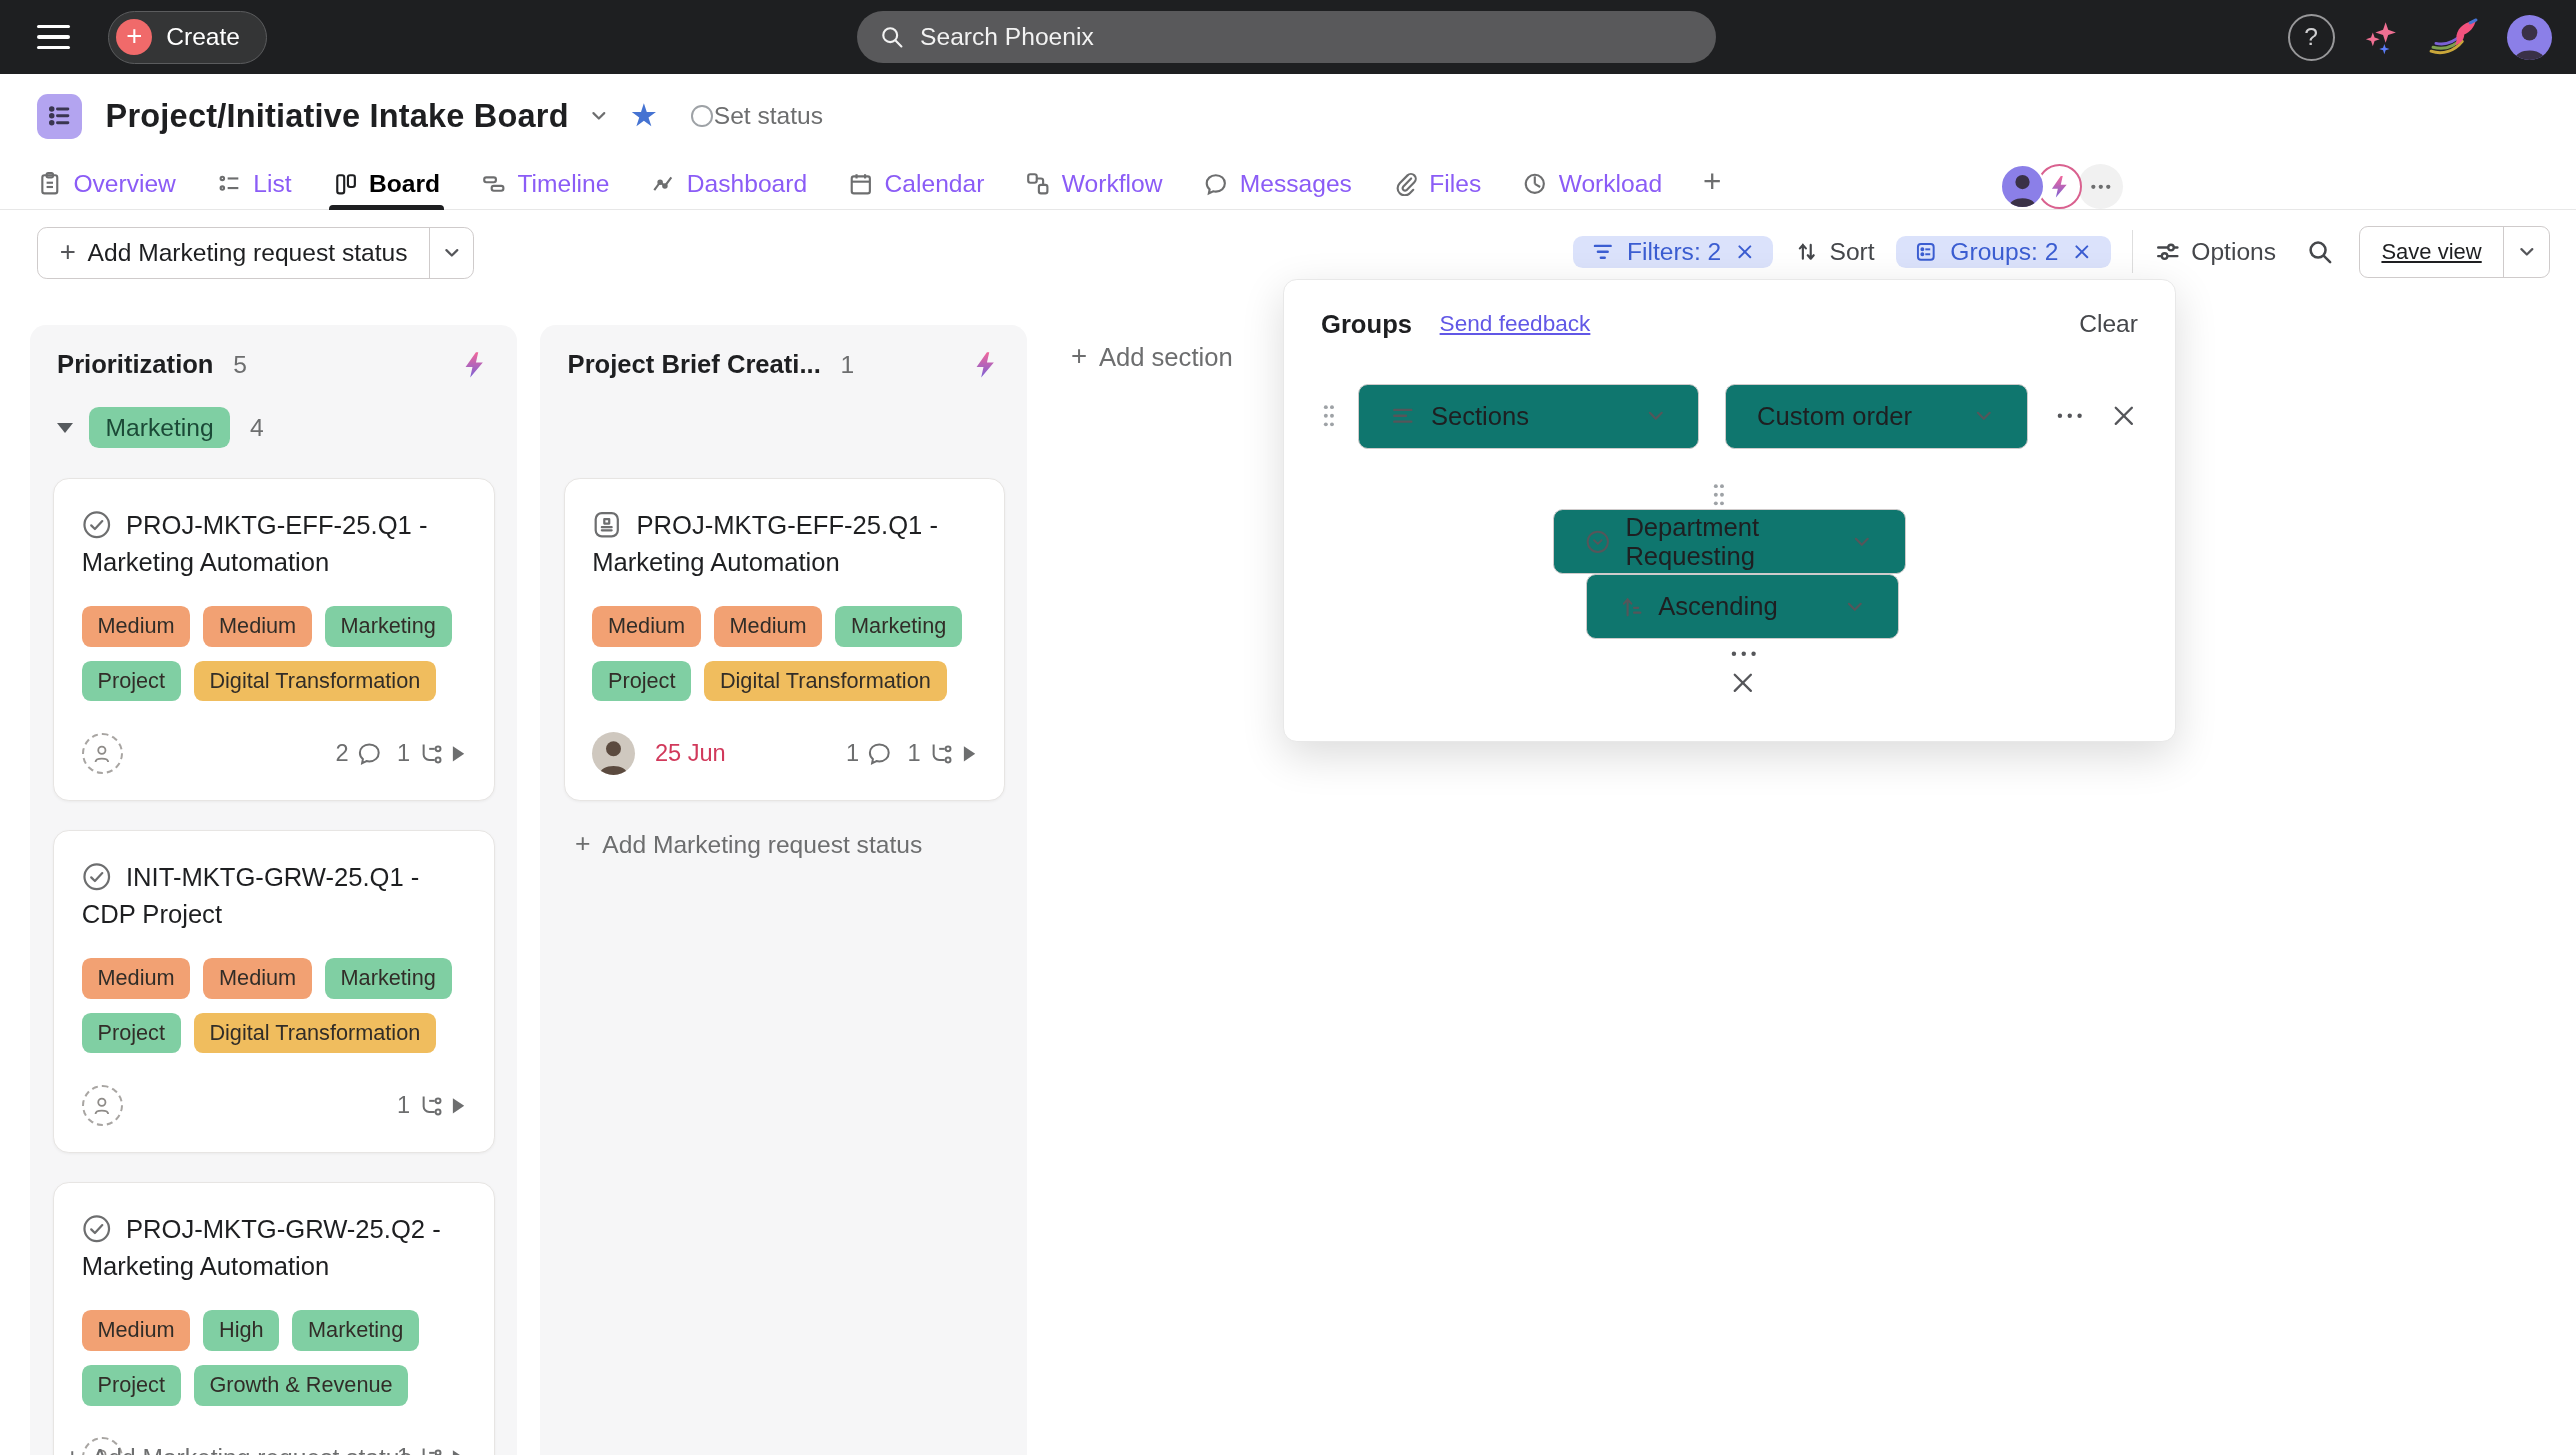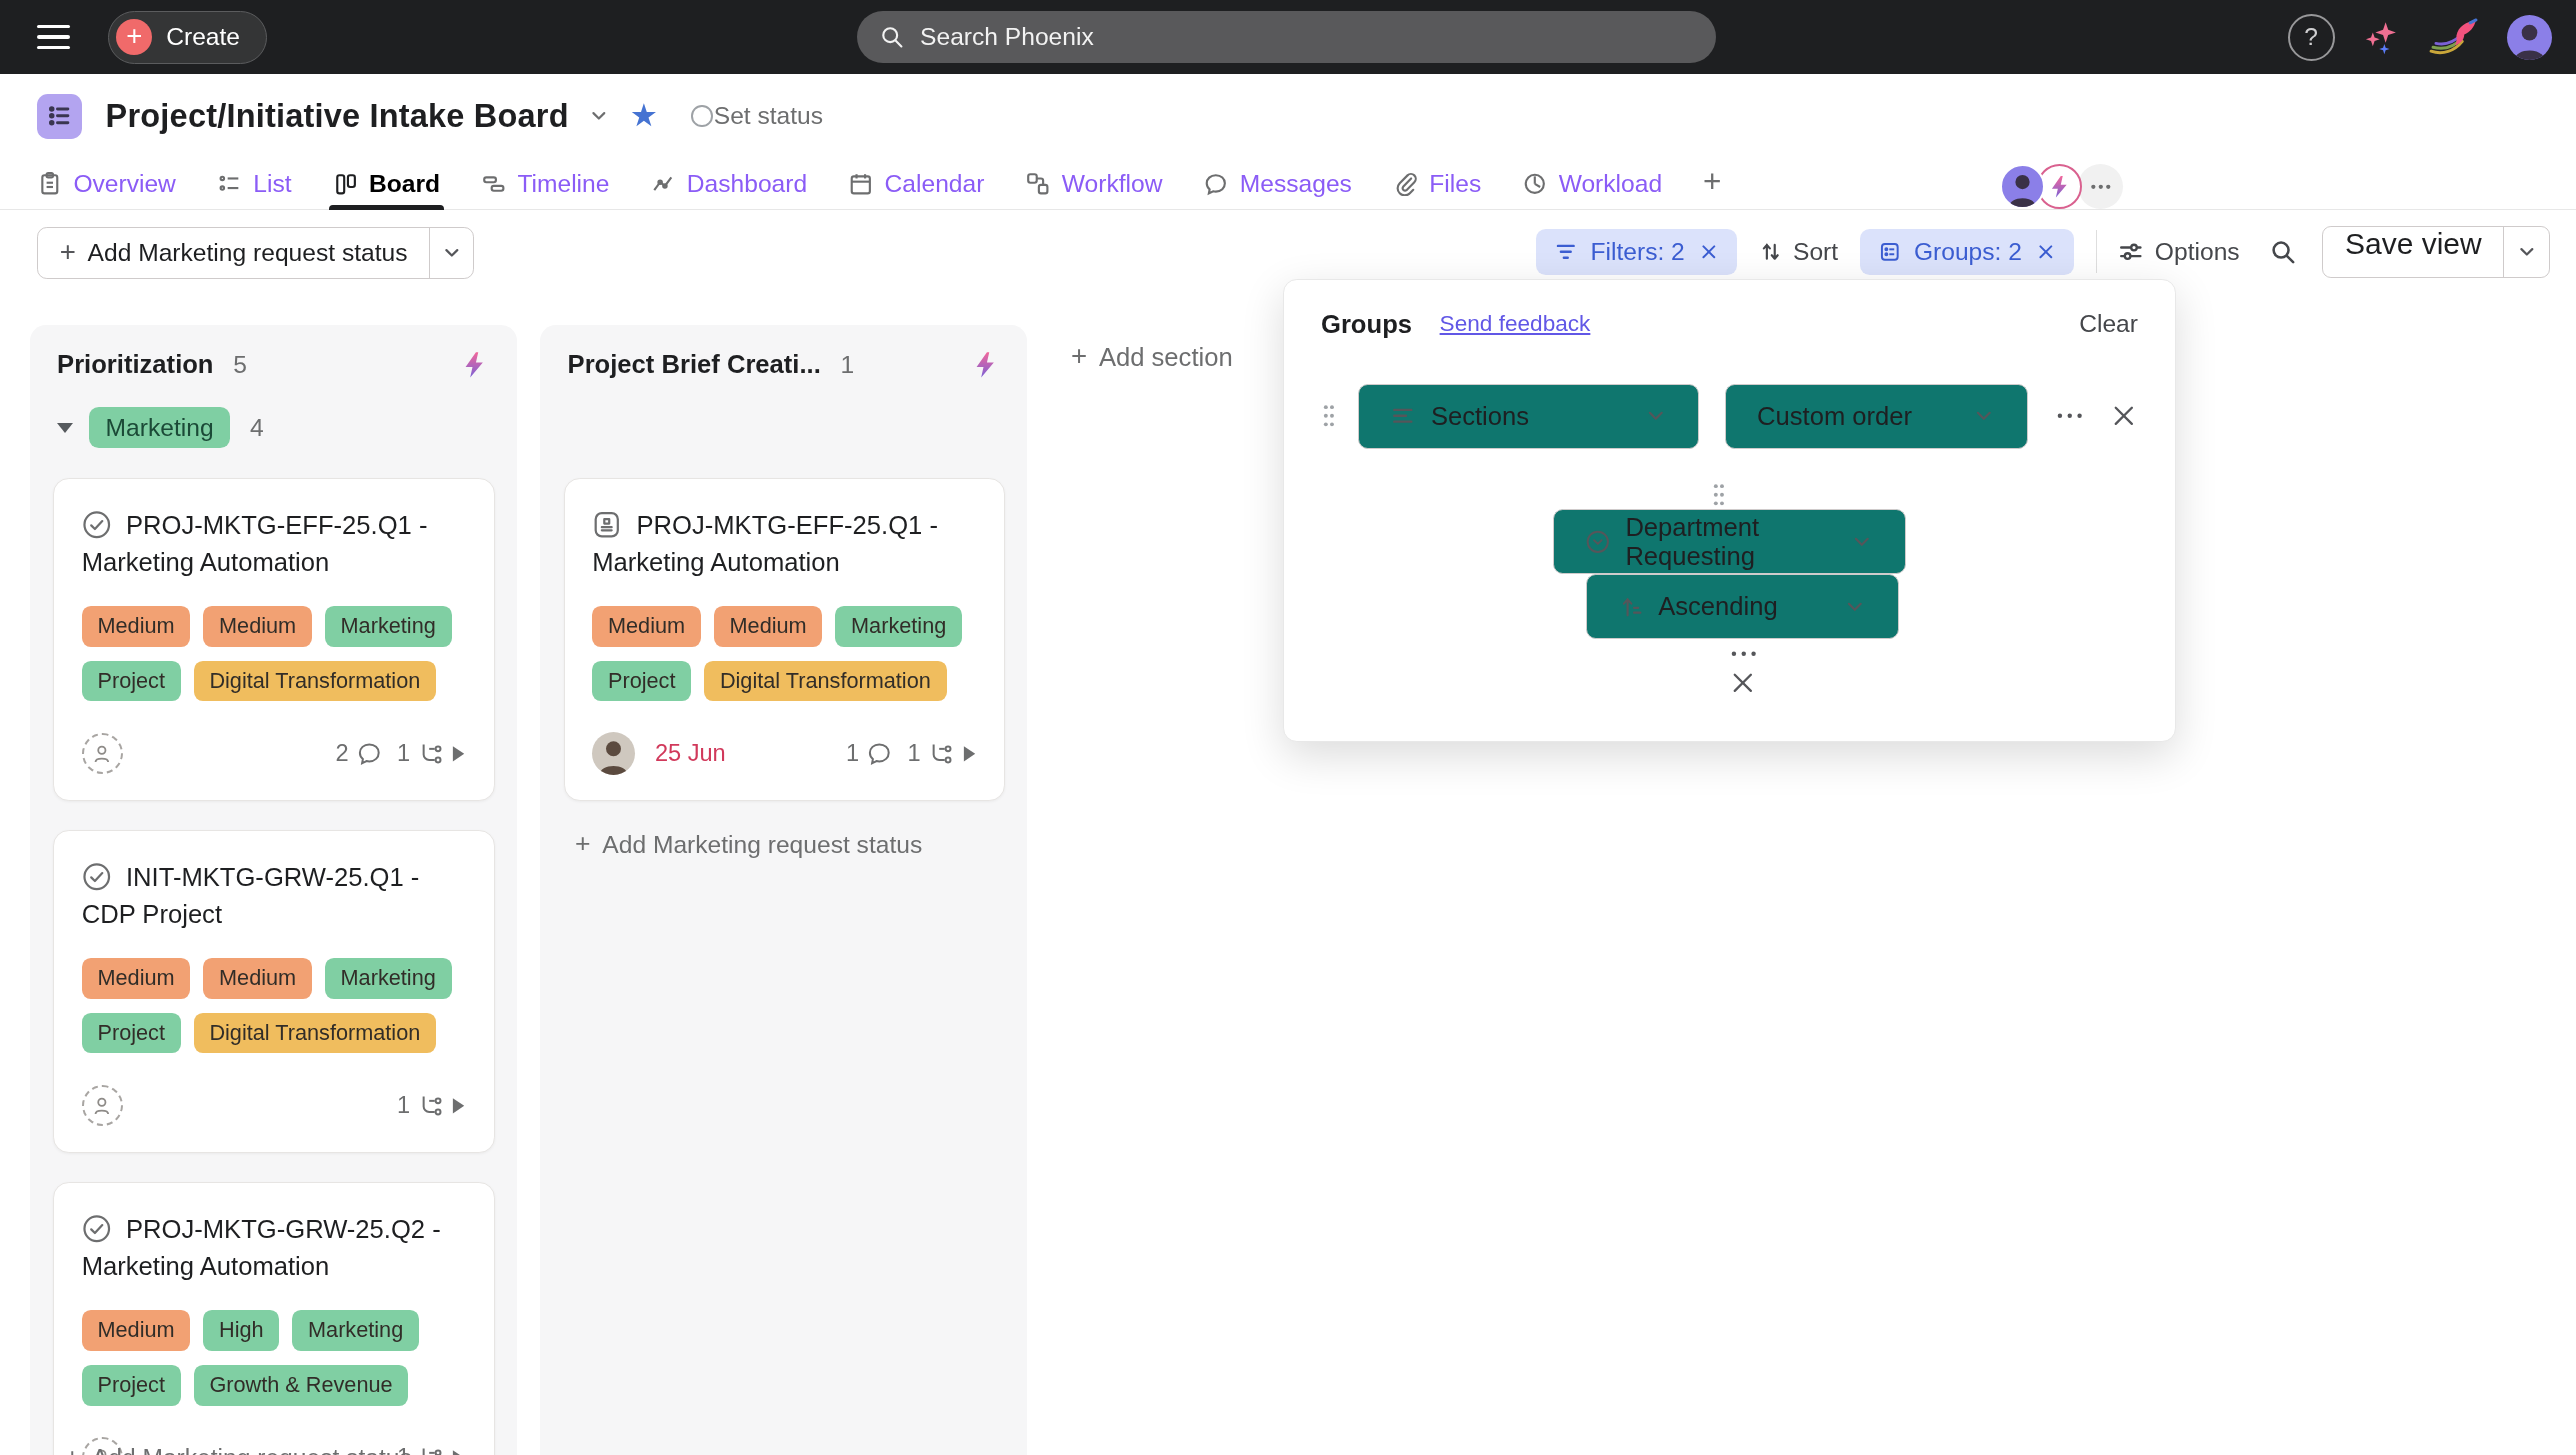--- a/index.html
+++ b/index.html
@@ -52,25 +52,25 @@
   .tab.active svg{color:#1e1f21;}
   .tab.active::after{content:"";position:absolute;left:-3.9px;right:-3.9px;bottom:-1px;height:4.9px;background:#1e1f21;border-radius:3.9px 3.9px 0 0;}
   .tab-plus{font-size:31.5px;color:#6d6e6f;cursor:pointer;margin-top:-3.9px;}
   
   .toolbar{position:absolute;left:0;top:210px;width:100%;height:86px;background:#fff;}
   .add-status-btn{position:absolute;left:37px;top:16.7px;height:50px;border:1px solid #cfcbcb;border-radius:9.8px;display:flex;align-items:stretch;background:#fff;}
   .add-status-main{display:flex;align-items:center;gap:11.8px;padding:0 21.7px;font-size:24.6px;cursor:pointer;}
   .add-status-main .plus{font-size:27.6px;color:#55565a;margin-top:-2px;}
   .add-status-chev{width:43px;display:flex;align-items:center;justify-content:center;border-left:1px solid #cfcbcb;color:#55565a;cursor:pointer;}
   .toolbar-right{position:absolute;right:25.6px;top:16.7px;height:50px;display:flex;align-items:center;}
-  .pill-blue{height:46px;border-radius:9.8px;background:#dbe2fb;color:#3b5dd1;display:flex;align-items:center;gap:12.8px;padding:0 17.7px;font-size:24.6px;font-weight:500;cursor:pointer;}
+  .pill-blue{height:32px;border-radius:9.8px;background:#dbe2fb;color:#3b5dd1;display:flex;align-items:center;gap:12.8px;padding:0 17.7px;font-size:24.6px;font-weight:500;cursor:pointer;}
   .plain-btn{display:flex;align-items:center;gap:10.8px;color:#45474b;font-size:24.6px;cursor:pointer;}
   .tb-divider{width:1px;height:43px;background:#dedede;margin:0 21.7px;}
   .saveview-btn{height:50px;border:1px solid #cfcbcb;border-radius:8.9px;display:flex;align-items:stretch;background:#fff;margin-left:25.6px;}
-  .saveview-main{display:flex;padding:0 21.7px;font-size:30px;cursor:pointer;}
+  .saveview-main{display:flex;align-items:center;padding:0 21.7px;font-size:22px;cursor:pointer;text-decoration:underline;}
   .saveview-chev{width:45px;display:flex;align-items:center;justify-content:center;border-left:1px solid #cfcbcb;color:#55565a;cursor:pointer;}
   .x-icon{cursor:pointer;}
   
   .board{position:absolute;left:0;top:295px;right:0;bottom:0;background:#fff;overflow:hidden;}
   .column{position:absolute;top:29.5px;bottom:-23.6px;width:487px;background:#f6f6f7;border-radius:15.8px;}
   .col-1{left:29.5px;}
   .col-2{left:540px;}
   .col-header{display:flex;align-items:center;padding:25.6px 27.6px 5.9px 27.6px;}
   .col-name{font-size:25.6px;font-weight:600;white-space:nowrap;}
   .col-count{color:#6d6e6f;font-size:24.6px;margin-left:19.7px;}

